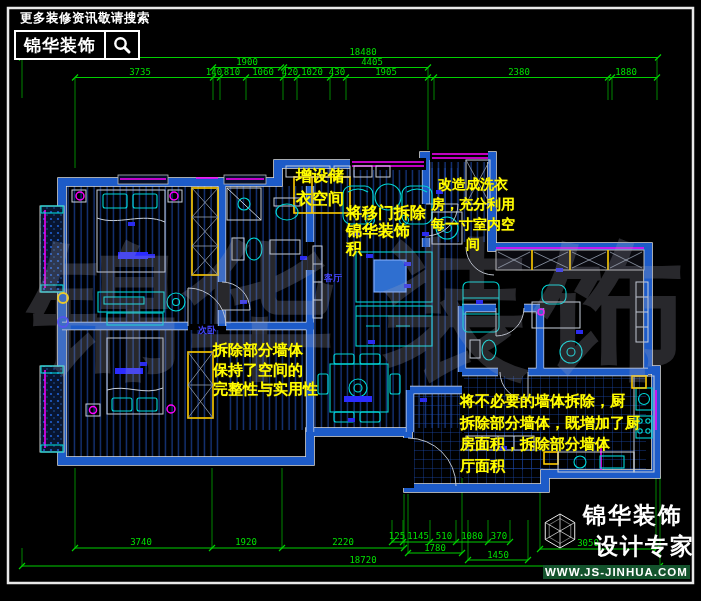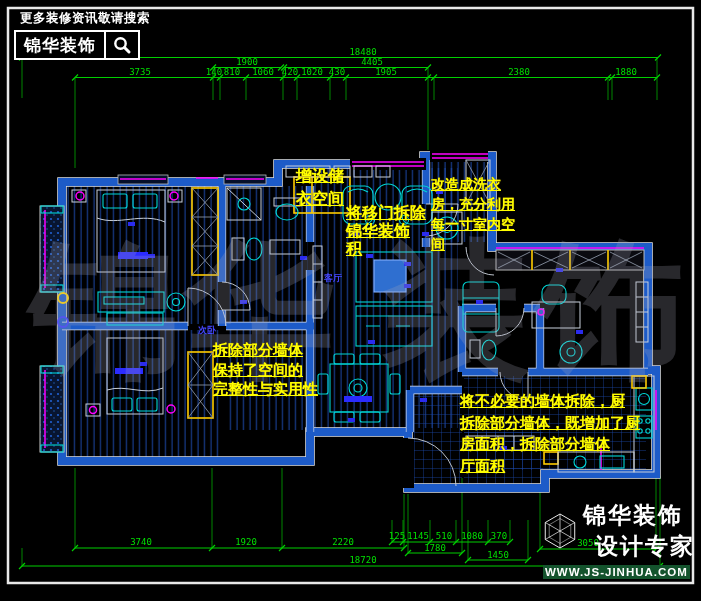--- a/index.html
+++ b/index.html
@@ -20,24 +20,24 @@
   .mg{stroke:#ff00ff;stroke-width:1.5;fill:none}
   .yl{stroke:#ffcc00;stroke-width:1.6;fill:none}
   .xg{stroke:#98a2b4;stroke-width:0.8;fill:none}
   .arc{stroke:#cfd6e0;stroke-width:0.9;fill:none}
   text.room{fill:#4646ff;font:bold 9px "Liberation Sans",sans-serif;text-anchor:middle}
   
   .wm{position:absolute;top:212px;font:bold 150px "Liberation Serif",serif;
       color:rgba(168,168,186,0.24);letter-spacing:4px;white-space:nowrap;pointer-events:none;}
   
   .ann{position:absolute;color:#ffff00;font-weight:bold;white-space:nowrap;
-       font-family:"Liberation Sans",sans-serif;text-shadow:0 0 1px #886600;text-decoration:underline;}
+       font-family:"Liberation Sans",sans-serif;text-shadow:0 0 1px #886600;}
   .ann-closet{left:296px;top:164px;font-size:16px;line-height:23px;}
   .ann-slide{left:346px;top:204px;font-size:16px;line-height:18px;}
-  .ann-laundry{left:431px;top:174px;font-size:14px;line-height:20px;}
+  .ann-laundry{left:431px;top:174px;font-size:14px;line-height:20px;text-align:center;}
   .ann-walls{left:213px;top:340px;font-size:15px;line-height:19.5px;}
   .ann-kitchen{left:460px;top:390px;font-size:15px;line-height:21.5px;}
   
   .toplogo{position:absolute;left:14px;top:10px;width:126px;color:#fff;}
   .toplogo .hint{font:bold 12.5px "Liberation Serif",serif;letter-spacing:0.5px;white-space:nowrap;margin:0 0 3px 6px;}
   .toplogo .box{display:flex;border:2px solid #fff;height:26px;background:#000;}
   .toplogo .brand{flex:1;display:flex;align-items:center;justify-content:center;
                   font:bold 17px "Liberation Serif",serif;letter-spacing:1px;}
   .toplogo .mag{width:32px;border-left:2px solid #fff;display:flex;align-items:center;justify-content:center;}
   

